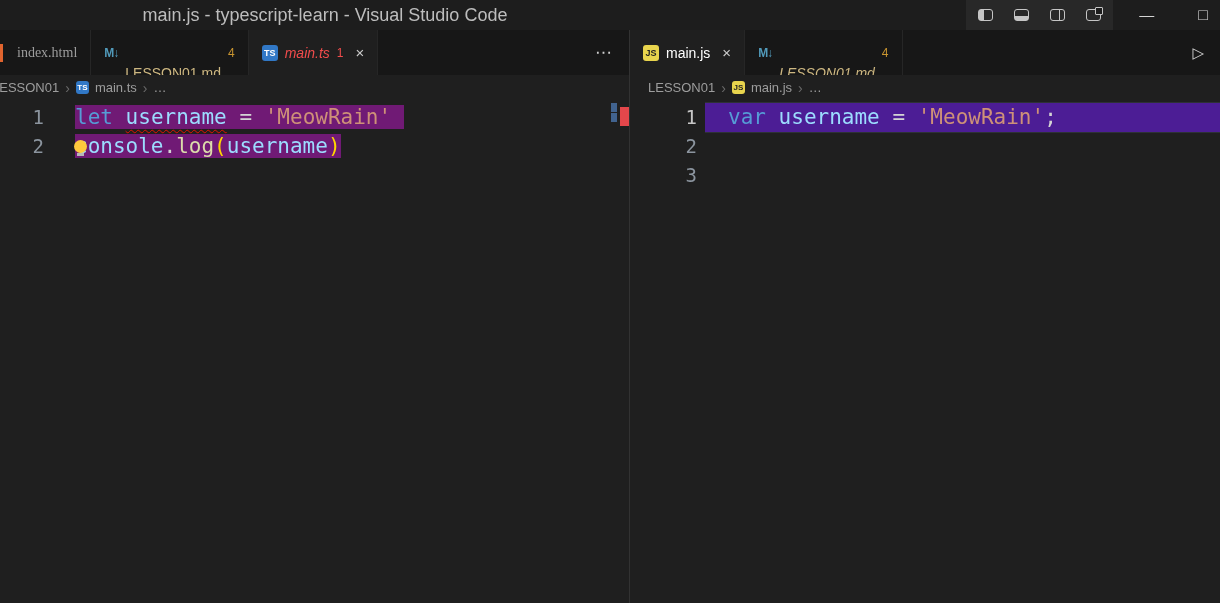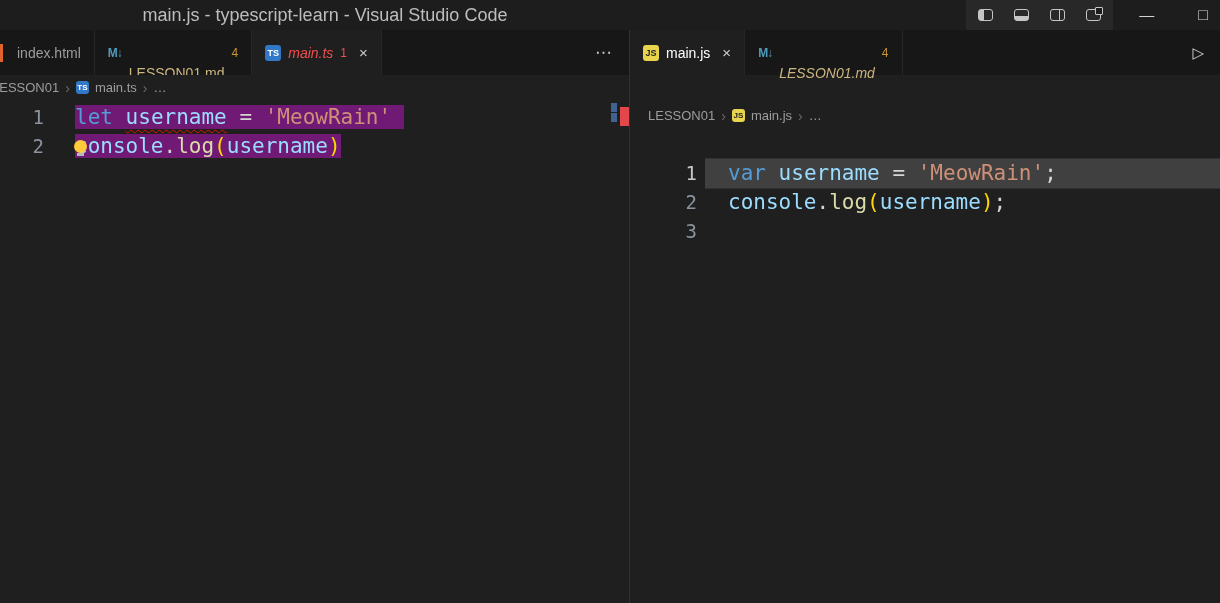--- a/index.html
+++ b/index.html
@@ -16,27 +16,27 @@
   .panel-bottom::before{content:"";position:absolute;left:0;right:0;bottom:0;height:4px;background:#c5c5c5;}
   .panel-right::before{content:"";position:absolute;right:4px;top:0;bottom:0;width:1px;background:#c5c5c5;}
   .layout-ic::before{content:"";position:absolute;right:-3px;top:-3px;width:6px;height:6px;background:#1d1d1d;border:1px solid #c5c5c5;border-radius:1px;}
   .winbtn{color:#d4d4d4;font-size:15px;line-height:30px;cursor:default;}
   .winbtn.min{margin-left:26px;}
   .winbtn.max{margin-left:44px;font-size:16px;}
   
   .main{display:flex;height:573px;}
   .group{display:flex;flex-direction:column;}
   .group.left{width:629px;}
-  .group.right{flex:1;border-left:1px solid #323232;gap:28px;}
+  .group.right{flex:1;border-left:1px solid #323232;}
   
   .tabbar{height:45px;background:#171717;display:flex;align-items:stretch;}
   .tab{display:flex;align-items:center;padding:0 13px;gap:7px;border-right:1px solid #262626;
     font-size:14px;color:#9d9d9d;cursor:pointer;white-space:nowrap;}
   .tab.active{background:#1f1f1f;color:#ffffff;}
-  .tab.first{padding-left:0;}
+  .tab.first{padding-left:0;font-family:Liberation Serif, serif;}
   .html-accent{width:3px;height:18px;background:#e0642e;margin-right:7px;display:inline-block;}
   .fic{width:16px;height:16px;border-radius:3px;display:inline-flex;align-items:center;justify-content:center;
     font-weight:bold;font-size:9px;flex:none;}
   .fic.ts{background:#3178c6;color:#ffffff;}
   .fic.js{background:#e8d44d;color:#1f1f1f;}
   .fic.md{background:none;color:#519aba;font-size:12px;width:auto;letter-spacing:-1px;}
   .fic.small{width:13px;height:13px;font-size:8px;}
   .lbl-lesson{color:#cdb781;margin-top:40px;}
   .italic{font-style:italic;}
   .lbl-err{color:#f14c4c;font-style:italic;}
@@ -55,21 +55,21 @@
   .bc-item{cursor:pointer;}
   
   .editor{position:relative;flex:1;background:#1f1f1f;padding-top:3px;
     font-family:"DejaVu Sans Mono",monospace;font-size:21px;}
   .code-line{display:flex;height:29px;line-height:29px;white-space:pre;}
   .ln{flex:none;text-align:right;color:#8b949e;font-size:19px;}
   .editor.left-ed .ln{width:44px;}
   .editor.right-ed .ln{width:67px;}
   .ln-cur{color:#c6c6c6;}
   .code-text{flex:1;margin-left:8px;padding-left:23px;}
-  .cur .code-text{background:#404040;box-shadow:0 -1px 0 #2e3136,0 1px 0 #2e3136;}
+  .cur .code-text{background:#4c1d95;box-shadow:0 -1px 0 #2e3136,0 1px 0 #2e3136;}
   .tok-kw{color:#569cd6}.tok-var{color:#9cdcfe}.tok-str{color:#ce9178}
   .tok-fn{color:#dcdcaa}.tok-br{color:#ffd700}.tok-pl{color:#d4d4d4}
   .sel{background:#701a75;}
   .sq{text-decoration:underline;text-decoration-style:wavy;text-decoration-color:#e51400;
     text-decoration-thickness:1px;text-underline-offset:5px;}
   
   .bulb{position:absolute;left:74px;top:40px;width:13px;height:13px;background:#ffc83d;border-radius:50%;z-index:3;}
   .bulb::after{content:"";position:absolute;left:3px;bottom:-3px;width:7px;height:3px;background:#b8b8b8;}
   .ruler-red{position:absolute;right:0;top:7px;width:9px;height:19px;background:#e4474b;}
   .ruler-blue{position:absolute;right:12px;width:6px;height:9px;background:#41638f;}
@@ -148,18 +148,18 @@
     <div class="breadcrumb bc-right">
       <span class="bc-item">LESSON01</span>
       <span class="bc-sep">›</span>
       <span class="fic js small">JS</span>
       <span class="bc-item">main.js</span>
       <span class="bc-sep">›</span>
       <span class="bc-item">…</span>
     </div>
     <div class="editor right-ed">
         <div class="code-line cur"><span class="ln ln-cur">1</span><span class="code-text"><span class="tok-kw">var</span><span class="tok-pl"> </span><span class="tok-var">username</span><span class="tok-pl"> </span><span class="tok-pl">=</span><span class="tok-pl"> </span><span class="tok-str">'MeowRain'</span><span class="tok-pl">;</span></span></div>
-        <div class="code-line"><span class="ln">2</span><span class="code-text"><span class="tok-var">console</span><span class="tok-pl">.</span><span class="tok-fn">log</span><span class="tok-br">(</span><span class="tok-var">username</span><span class="tok-br">)</span><span class="tok-pl">;</span></span></div>
+        <div class="code-line"><span class="ln">2</span></div>
         <div class="code-line"><span class="ln">3</span><span class="code-text"></span></div>
       </div>
   </div>
 
 </div>
 
 </body></html>

